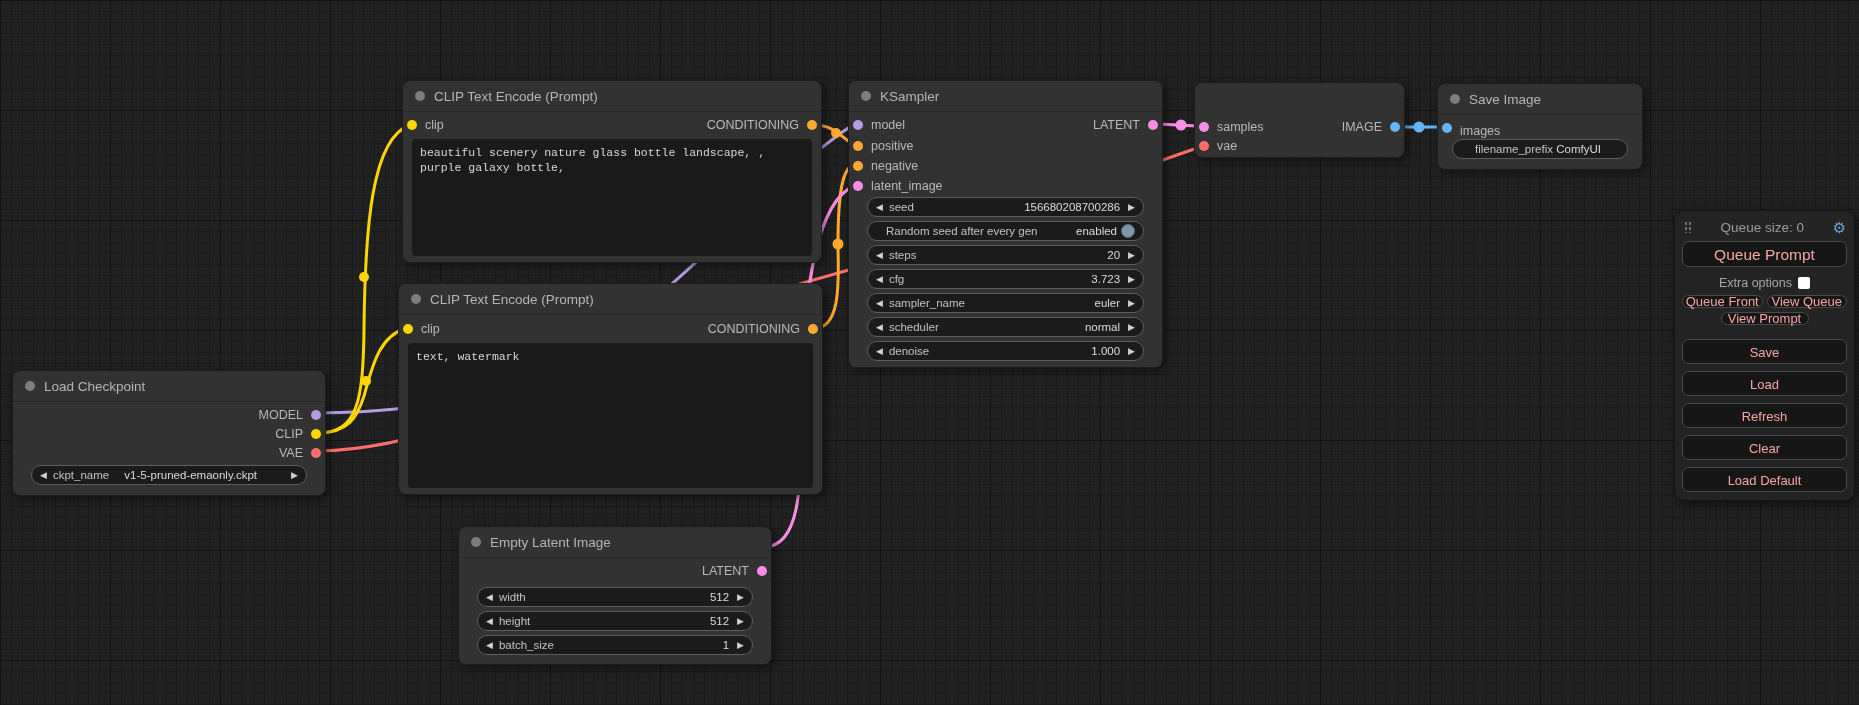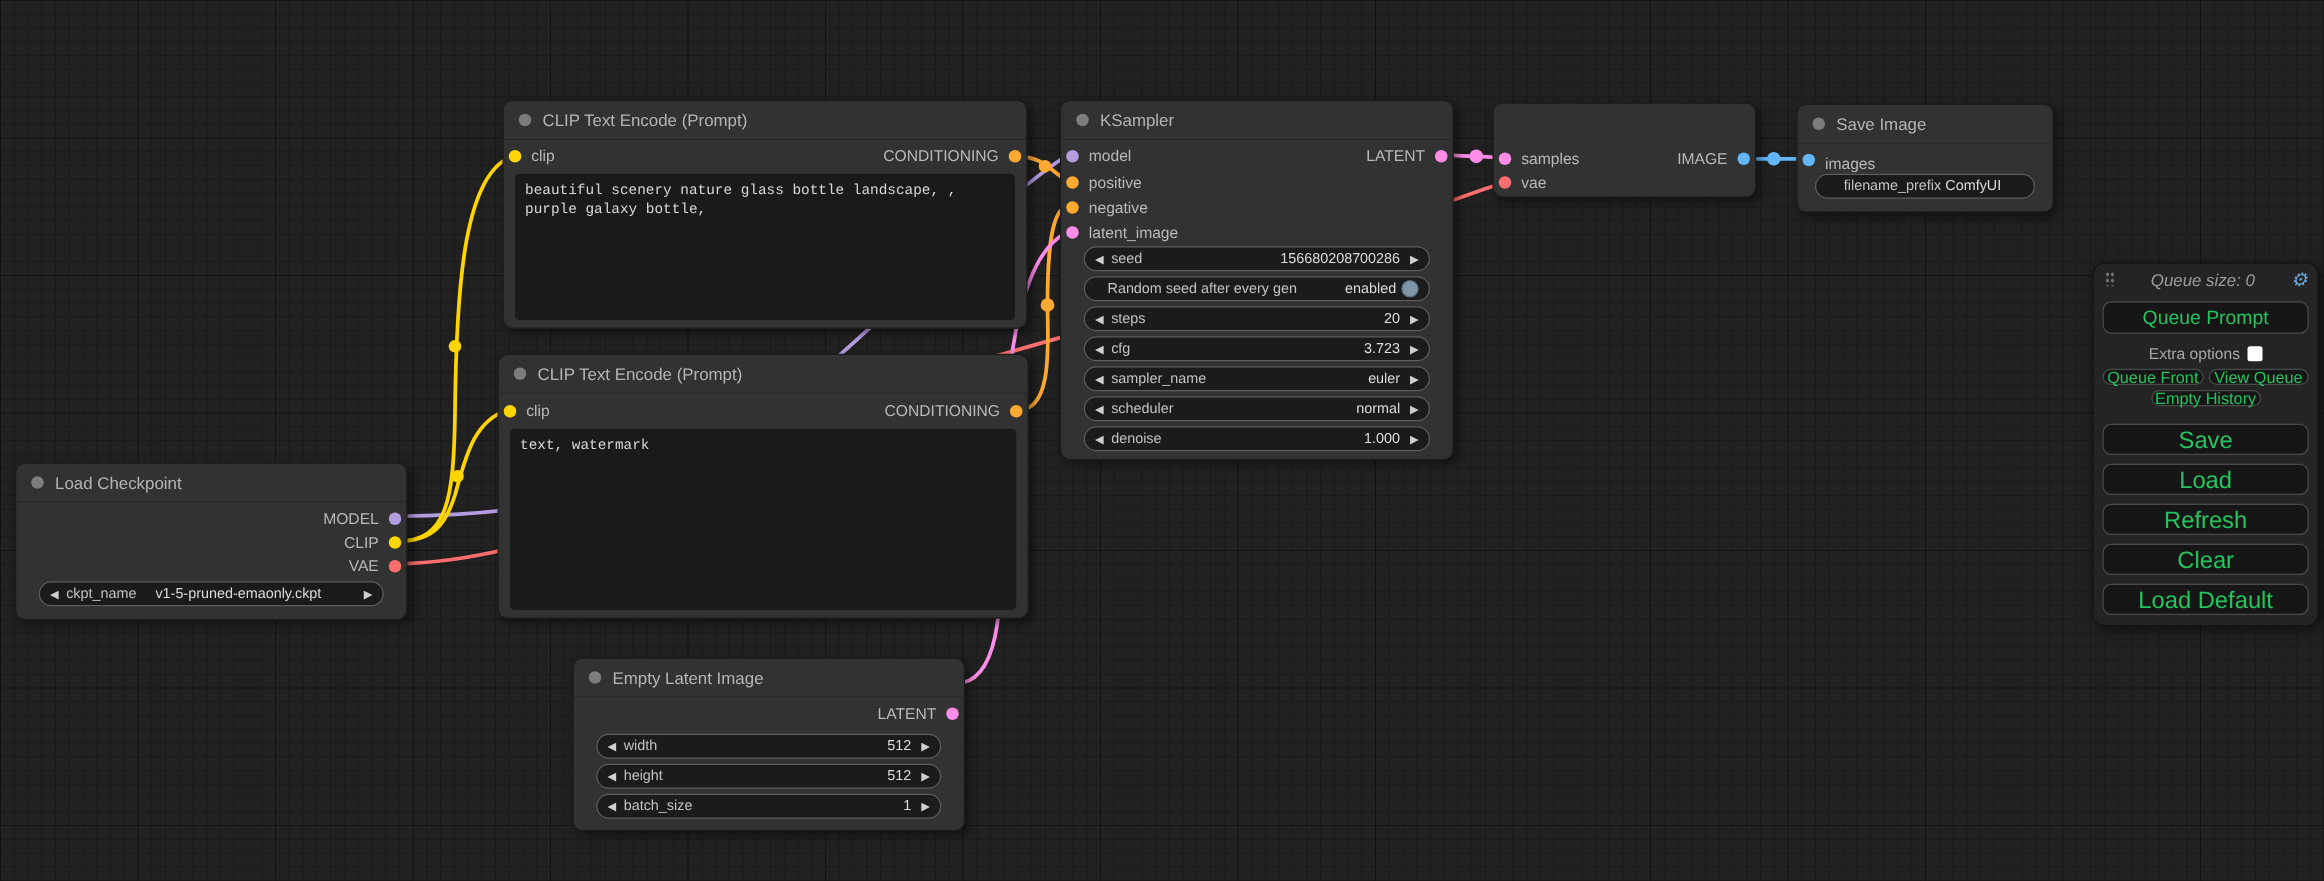--- a/index.html
+++ b/index.html
@@ -45,32 +45,32 @@
     position:absolute;background:#1a1a1a;border-radius:4px;color:#d8d8d8;
     font-family:"Liberation Mono","DejaVu Sans Mono",monospace;font-size:11.5px;line-height:15px;
     padding:6px 8px;box-sizing:border-box;white-space:pre-wrap;word-break:break-word;overflow:hidden;
   }
   
   #menu{
     position:absolute;z-index:3;left:1674px;top:210px;width:181px;height:291px;
     background:#242424;border:1px solid #141414;border-radius:10px;
     box-shadow:3px 3px 10px rgba(0,0,0,.5);box-sizing:border-box;padding:6px 7px;
   }
-  #menu .mhead{display:flex;align-items:flex-start;height:20px;margin-bottom:4px;font-style:italic;}
+  #menu .mhead{display:flex;align-items:center;height:20px;margin-bottom:4px;}
   .draghandle{width:8px;height:12px;margin-left:2px;
     background-image:radial-gradient(#6f6f6f 1px, transparent 1.3px);
     background-size:4px 5px;flex:0 0 auto;}
   .qsize{flex:1;text-align:center;color:#9c9c9c;font-size:13.5px;}
   .gear{color:#69a3d8;font-size:15px;line-height:1;flex:0 0 auto;margin-right:1px;}
   .mbtn{
-    display:block;width:100%;box-sizing:border-box;background:#161616;color:#22c55e;
+    display:block;width:100%;box-sizing:border-box;background:#161616;color:#fca5a5;
     border:1px solid #4a4a4a;border-radius:7px;text-align:center;cursor:pointer;
     font-family:"Liberation Sans",sans-serif;
   }
-  .mbtn.big{height:25px;font-size:19px;line-height:23px;margin-bottom:7px;}
+  .mbtn.big{height:25px;font-size:13px;line-height:23px;margin-bottom:7px;}
   .mbtn.prompt{height:26px;font-size:15.5px;line-height:24px;margin-bottom:8px;}
   .extra{display:flex;align-items:center;justify-content:center;gap:6px;color:#a8a8a8;font-size:12.5px;height:16px;margin-bottom:4px;}
   .checkbox{width:12px;height:12px;background:#ffffff;border-radius:2px;}
   .pillrow{display:flex;gap:4px;margin-bottom:4px;}
   .mbtn.pill{height:13px;font-size:13px;line-height:11px;border-radius:8px;flex:1;padding:0 2px;white-space:nowrap;}
   .pillrow.center{justify-content:center;}
   .pillrow.center .mbtn.pill{flex:0 0 auto;width:88px;}
   .gap{height:10px;}
 </style>
 </head>
@@ -302,21 +302,21 @@
     <button class="mbtn prompt">Queue Prompt</button>
     <div class="extra">
       <span>Extra options</span>
       <span class="checkbox"></span>
     </div>
     <div class="pillrow">
       <button class="mbtn pill">Queue Front</button>
       <button class="mbtn pill">View Queue</button>
     </div>
     <div class="pillrow center">
-      <button class="mbtn pill">Empty History</button>
+      <button class="mbtn pill">View Prompt</button>
     </div>
     <div class="gap"></div>
     <button class="mbtn big">Save</button>
     <button class="mbtn big">Load</button>
     <button class="mbtn big">Refresh</button>
     <button class="mbtn big">Clear</button>
     <button class="mbtn big">Load Default</button>
   </div>
 
 </div>

